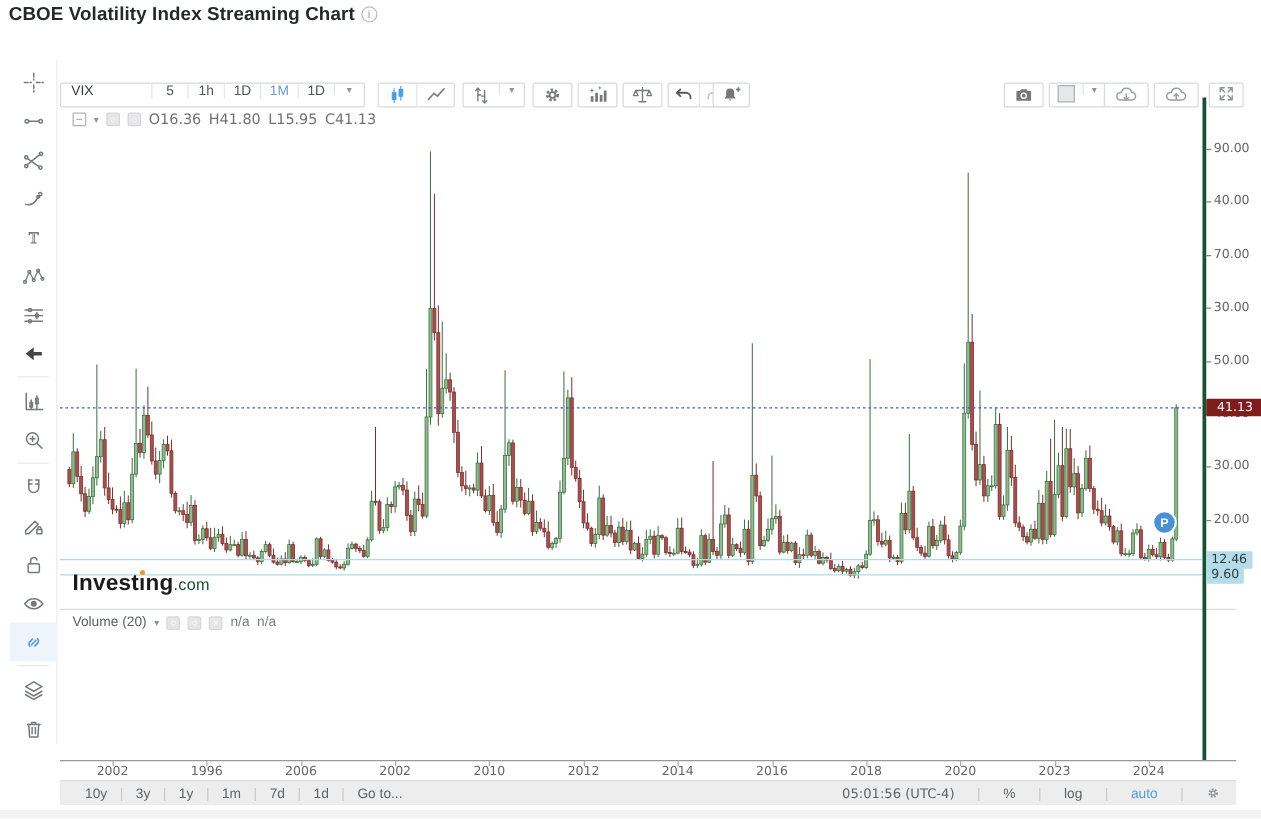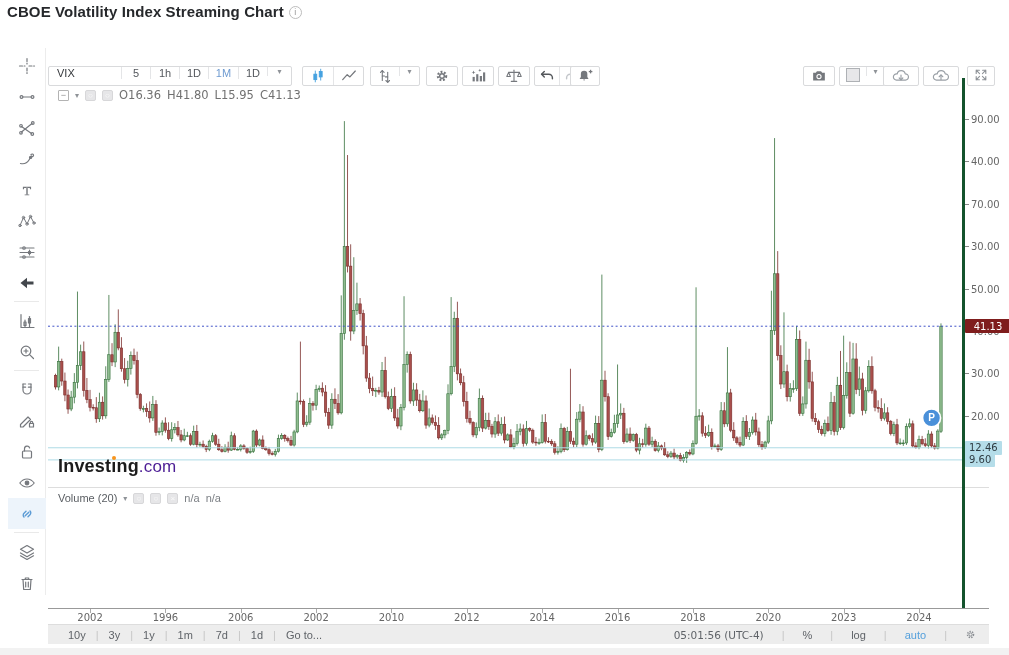--- a/index.html
+++ b/index.html
@@ -39,21 +39,21 @@
 #legend{left:58px;top:88px;display:flex;align-items:center;gap:6px;font-size:12px;color:#474b50}
 .mini{width:11px;height:11px;background:#e6e6e8;border:1px solid #d7d7d9;border-radius:2px;color:#fbfbfb;font-size:8px;line-height:9px;text-align:center;cursor:pointer}
 #collapse-box{width:11px;height:11px;border:1px solid #b3b3b3;border-radius:1px;color:#8b8b8b;font-size:9px;line-height:9px;text-align:center;cursor:pointer}
 .ohlc{color:#717171;font-family:"DejaVu Sans",sans-serif;font-size:11.5px}
 #vol-legend{left:58px;top:492px;display:flex;align-items:center;gap:6px;font-size:11px;color:#5a5e63}
 
 #watermark{left:58px;top:456px;font-size:18px;color:#1b1b1b;letter-spacing:.2px}
 #watermark b{font-weight:bold}
 .wm-i{position:relative;font-weight:bold}
 .wm-i::after{content:'';position:absolute;left:50%;top:0;transform:translateX(-50%);width:4px;height:4px;border-radius:50%;background:#f7941d}
-.wm-com{font-size:17px;color:#4c1d95;font-weight:normal}
+.wm-com{font-size:13px;color:#14532d;font-weight:normal}
 
 #bottom-toolbar{left:48px;top:624px;width:941px;height:20px;background:#ededed;border-top:1px solid #ddd;display:flex;align-items:center;font-size:11px;color:#5f6368}
 #ranges{display:flex;margin-left:10px}
 #ranges .rng{padding:0 10px;cursor:pointer}
 #ranges .sep,#right-ctrls .sep{color:#c6c6c6}
 #right-ctrls{margin-left:auto;display:flex;align-items:center;margin-right:8px}
 #right-ctrls span{padding:0 9px;cursor:pointer}
 #right-ctrls .clock{cursor:default;font-family:"DejaVu Sans",sans-serif;font-size:10.5px}
 #right-ctrls .blue{color:#55a0dc}
 #page-bottom-strip{left:0;top:648px;width:1009px;height:7px;background:#f2f2f2}

